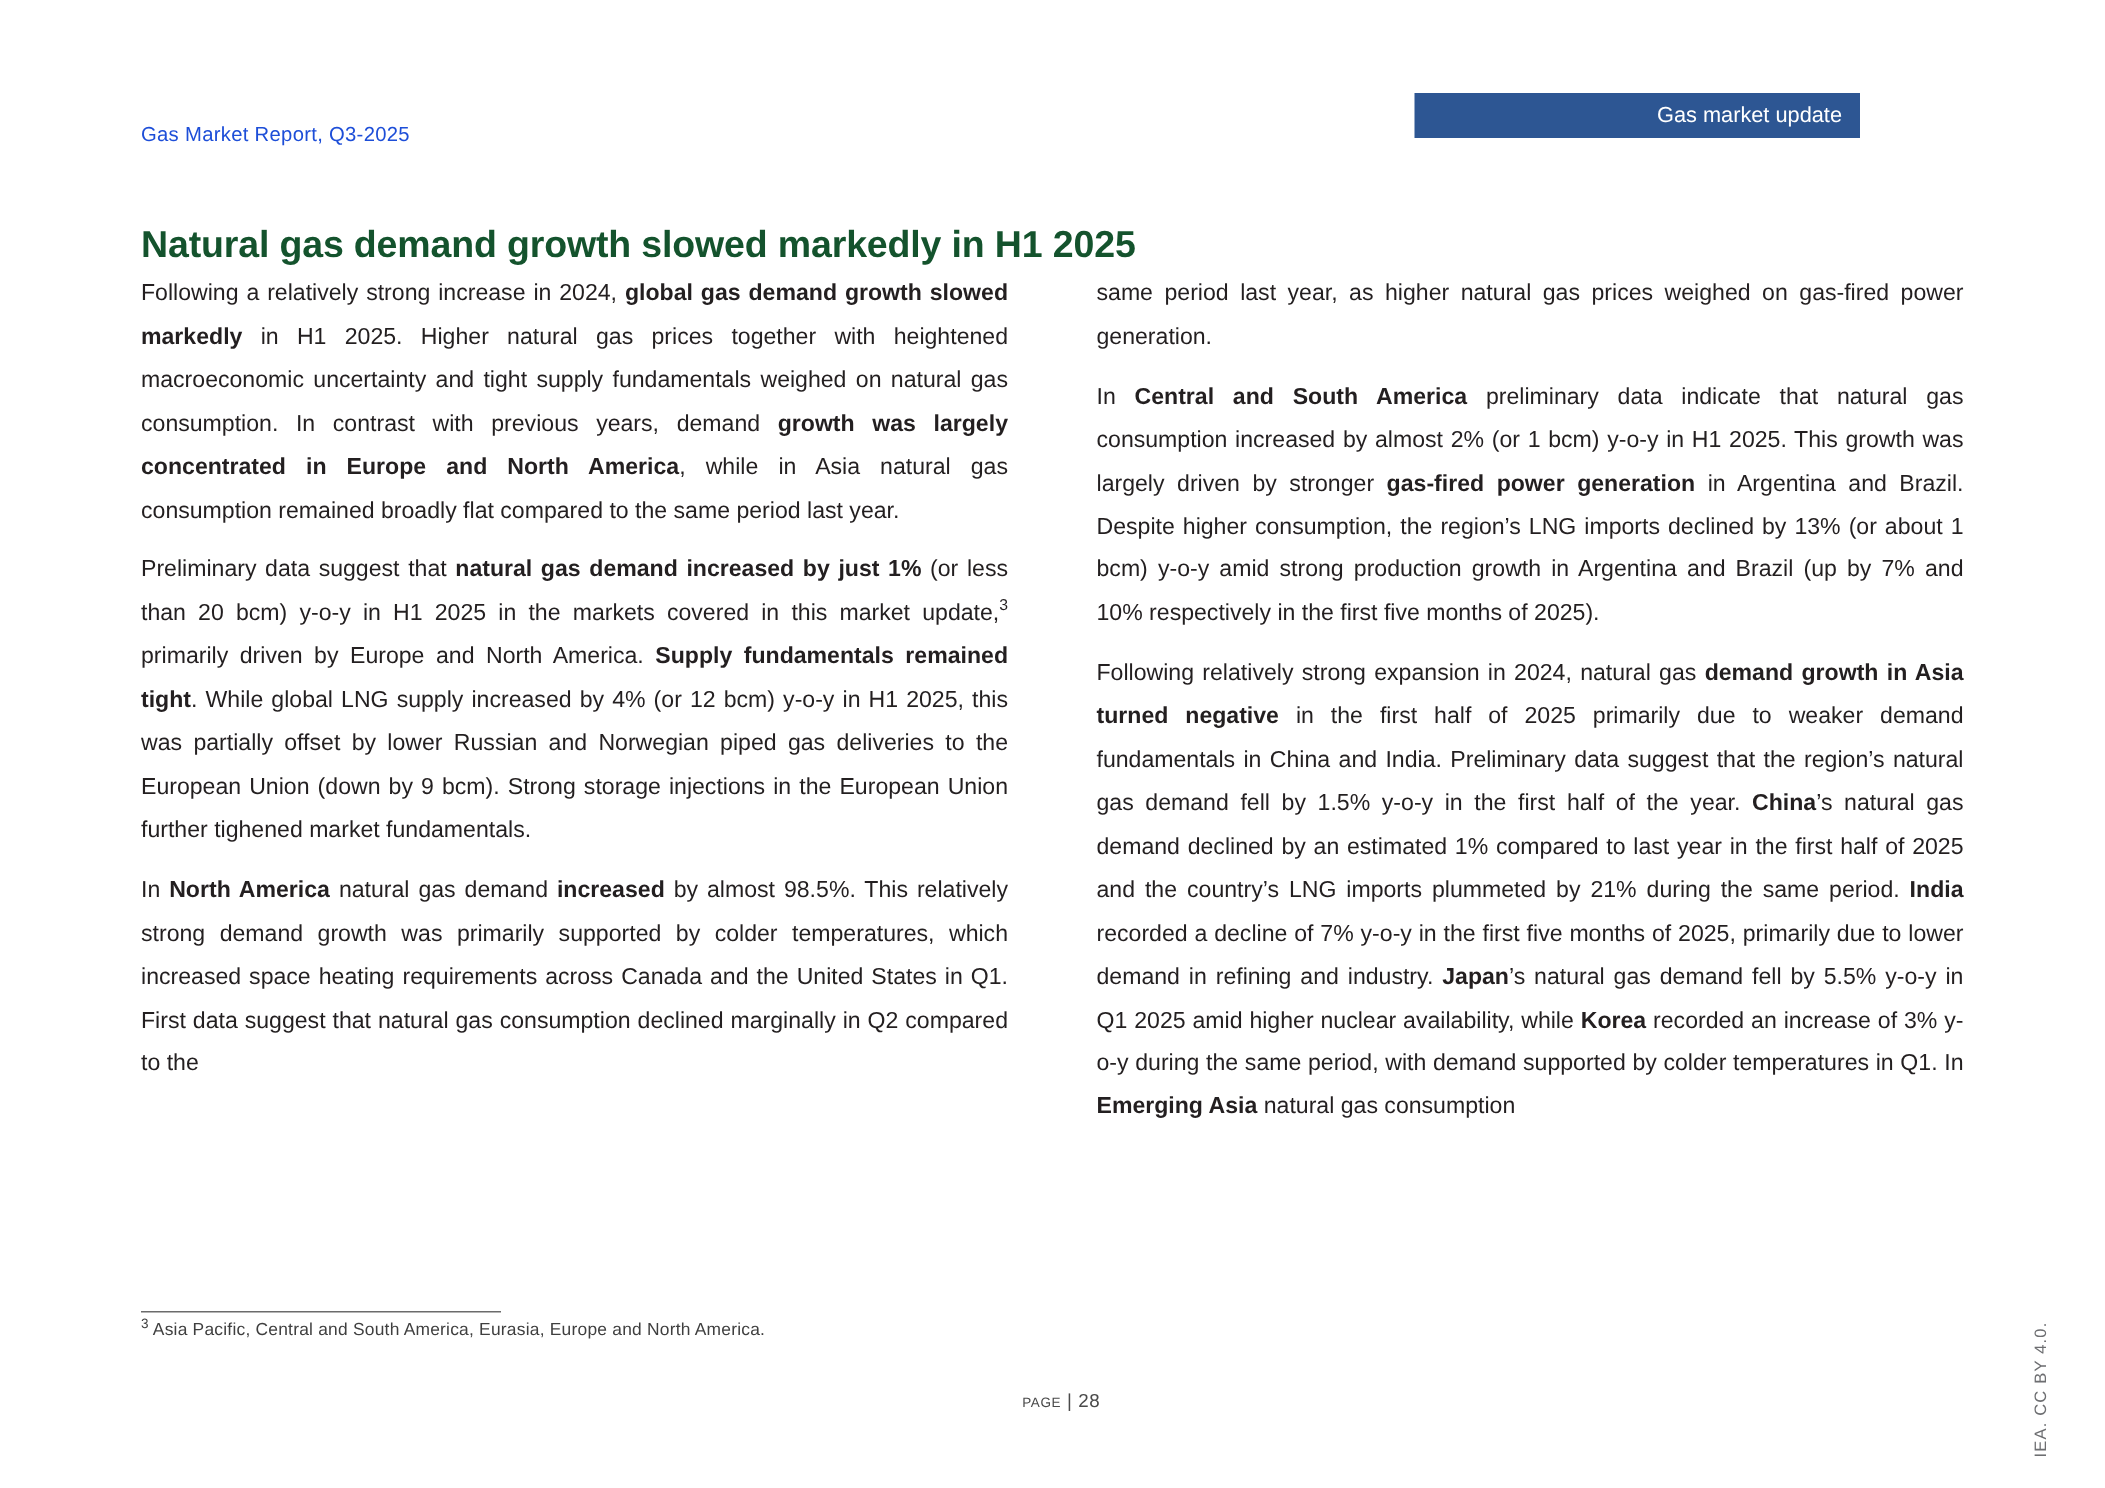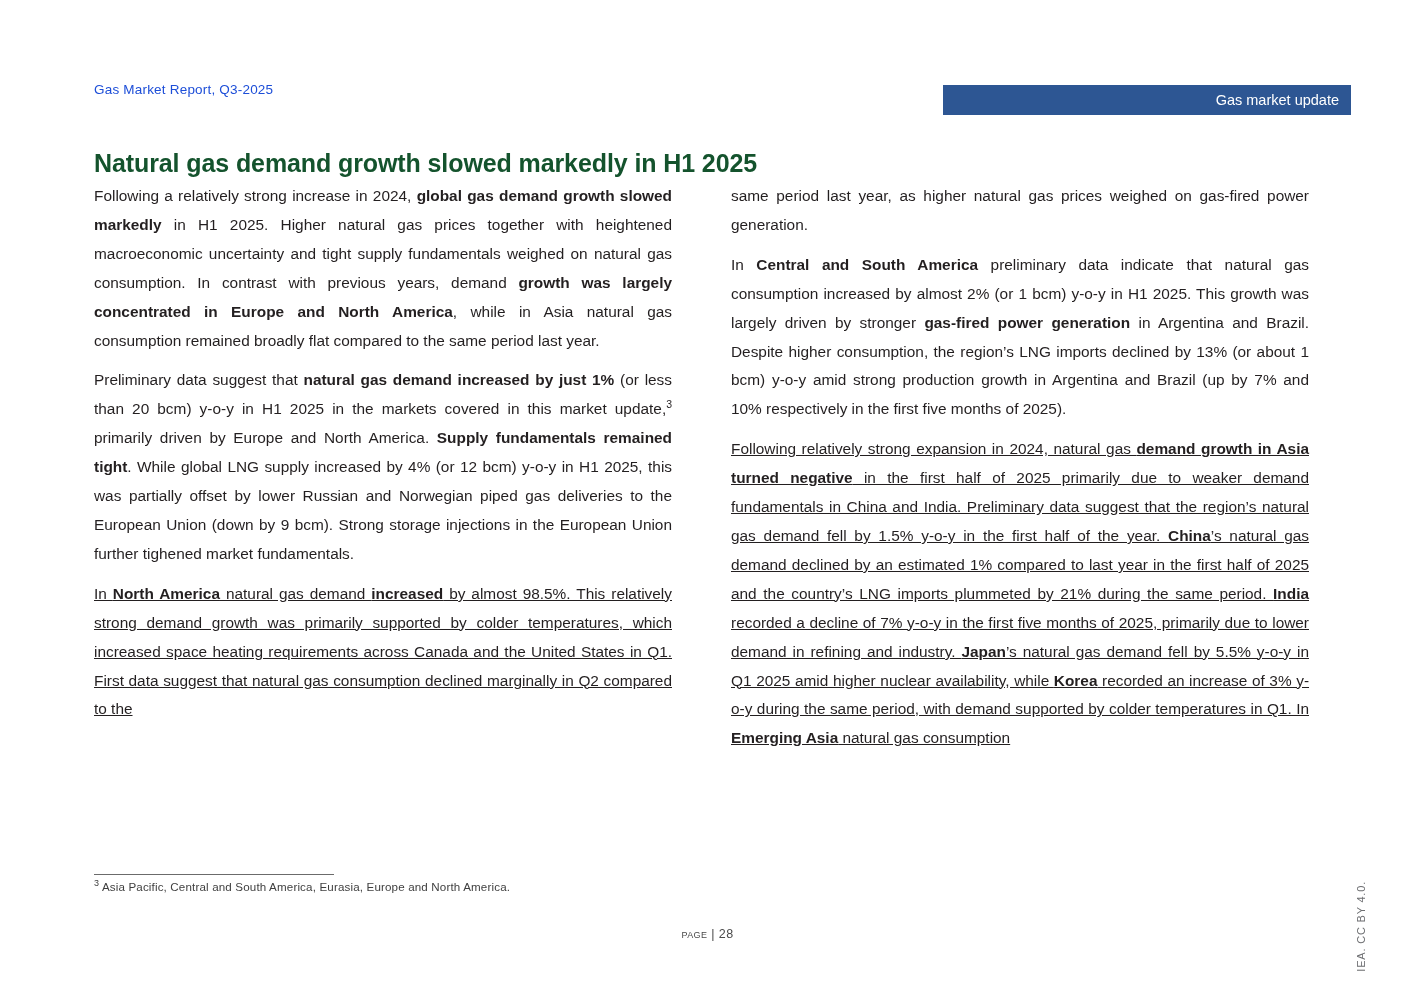--- a/index.html
+++ b/index.html
@@ -24,22 +24,22 @@
     left: 94px;
     top: 82px;
     font-size: 13.5px;
     color: #1d4ed8;
     letter-spacing: 0.2px;
     white-space: nowrap;
   }
   .header-tab {
     position: absolute;
     left: 943px;
-    top: 85px;
-    width: 408px;
+    top: 62px;
+    width: 297px;
     height: 30px;
     background: #2d5693;
     color: #ffffff;
     font-size: 14.5px;
     display: flex;
     align-items: center;
     justify-content: flex-end;
     padding-right: 12px;
   }
 
@@ -62,21 +62,21 @@
     width: 578px;
     font-size: 15.4px;
     line-height: 28.9px;
     text-align: justify;
     text-justify: inter-word;
     color: #231f20;
   }
   .col-left { left: 94px; }
   .col-right { left: 731px; }
   .col p { margin: 0 0 11px 0; }
-  .col p:last-child { margin-bottom: 0; text-decoration: underline; }
+  .col p:last-child { margin-bottom: 0; }
   b { font-weight: bold; }
   sup {
     font-size: 10.5px;
     vertical-align: super;
     line-height: 0;
   }
 
   
   .footnote-rule {
     position: absolute;

